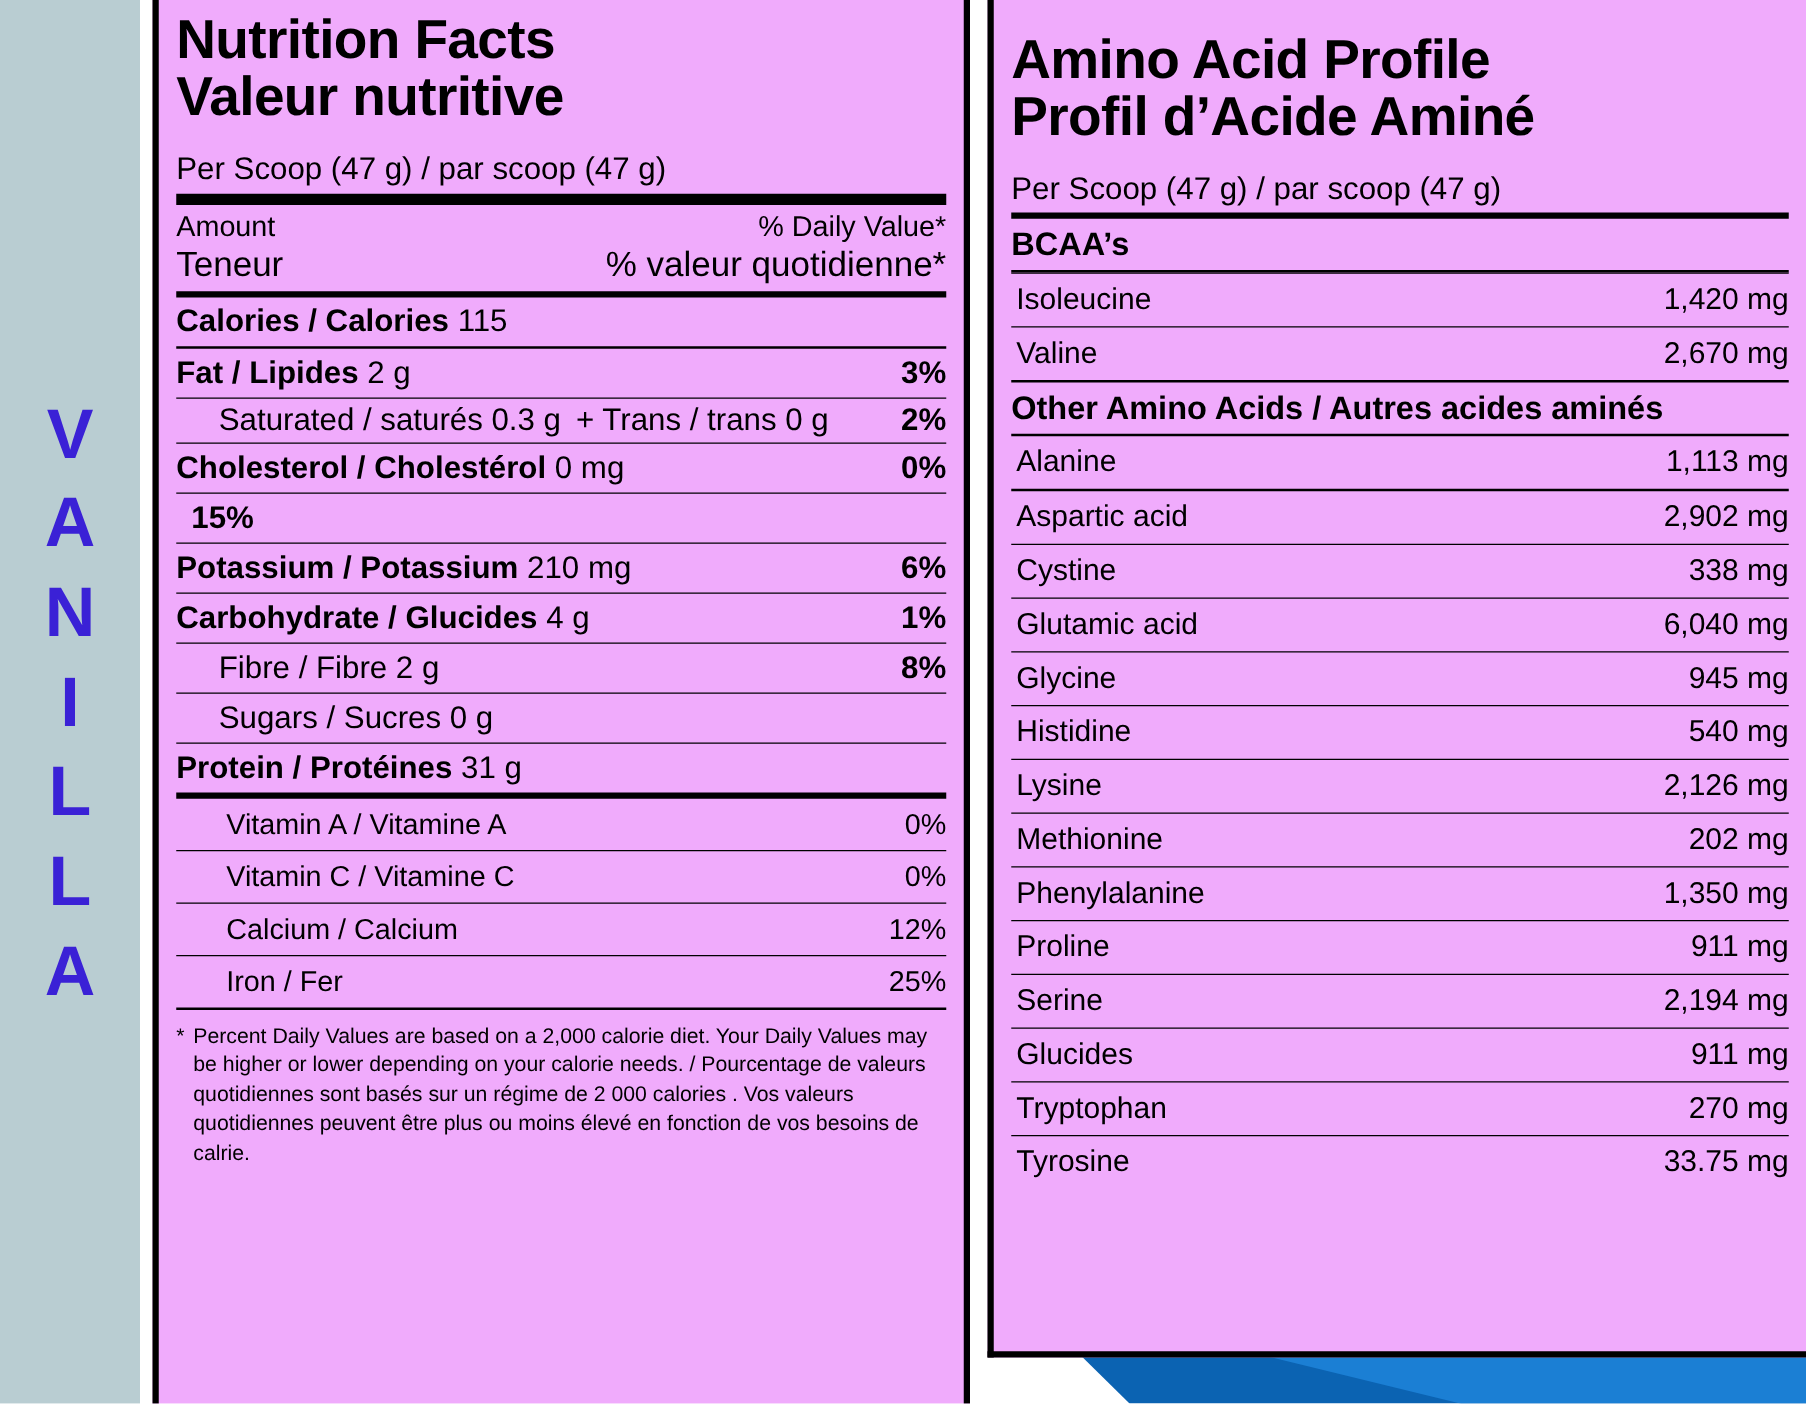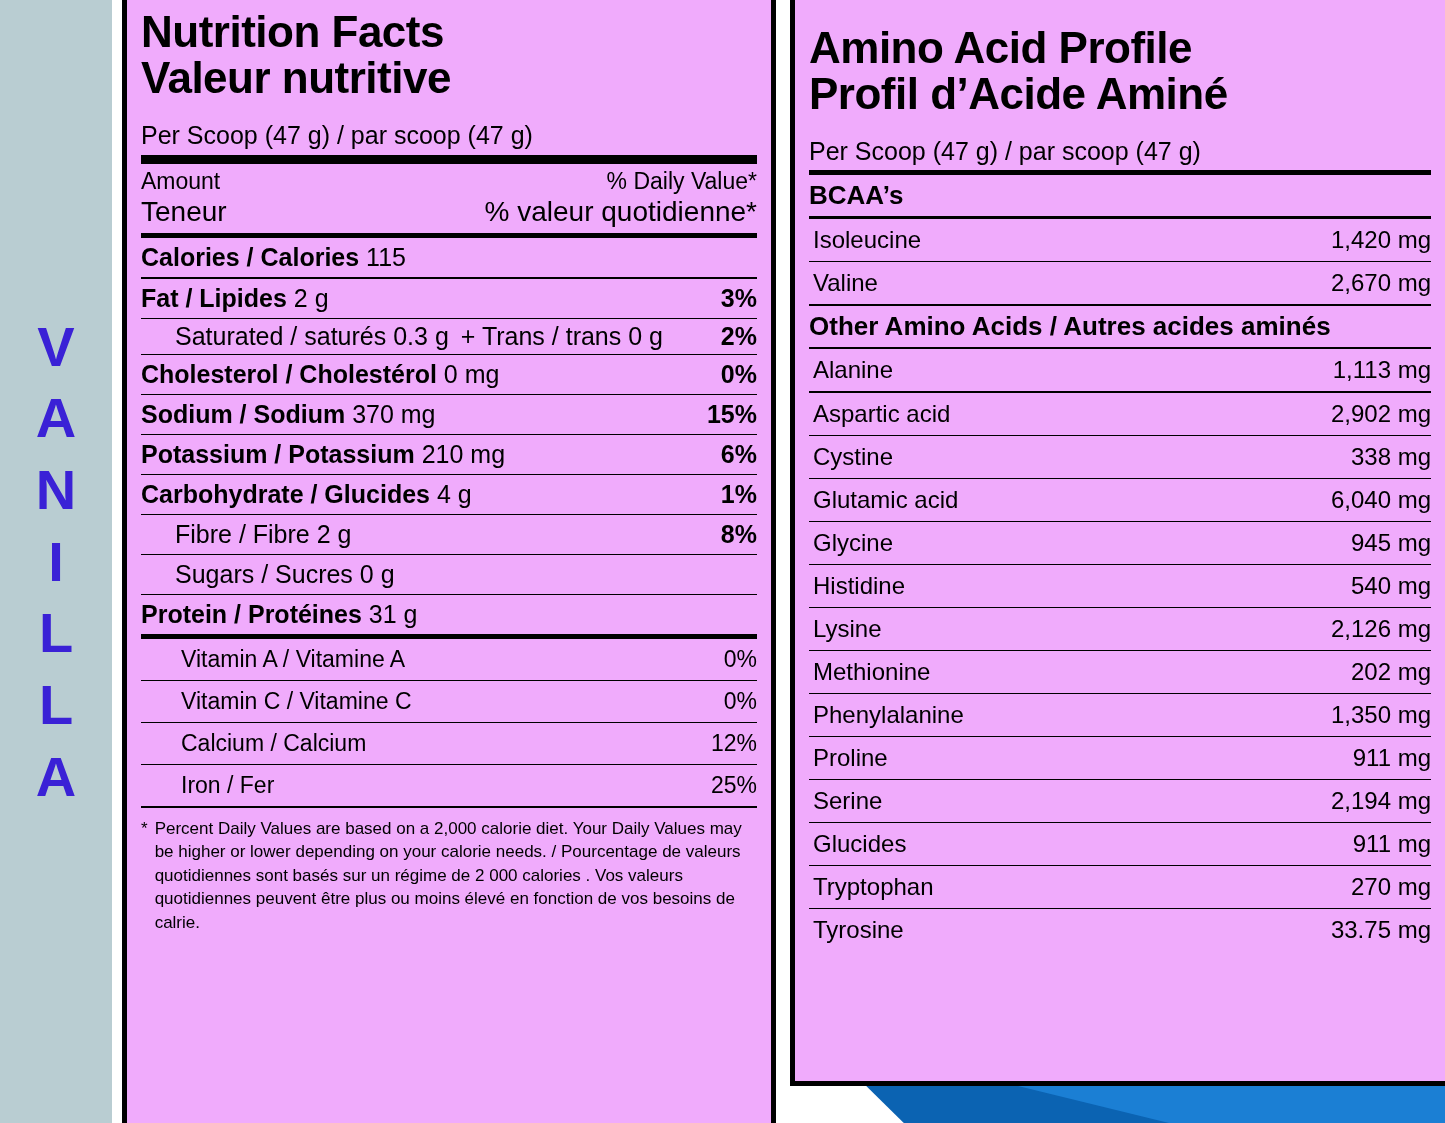--- a/index.html
+++ b/index.html
@@ -233,21 +233,20 @@
     </div>
     <div class="rule-hair"></div>
 
     <div class="row">
       <span class="lbl"><span class="bold">Cholesterol / Cholestérol</span> <span>0 mg</span></span>
       <span class="val">0%</span>
     </div>
     <div class="rule-hair"></div>
 
     <div class="row">
-      <span class="lbl"><span class="bold">Sodium / Sodium</span> <span>370 mg</span></span>
       <span class="val">15%</span>
     </div>
     <div class="rule-hair"></div>
 
     <div class="row">
       <span class="lbl"><span class="bold">Potassium / Potassium</span> <span>210 mg</span></span>
       <span class="val">6%</span>
     </div>
     <div class="rule-hair"></div>
 

